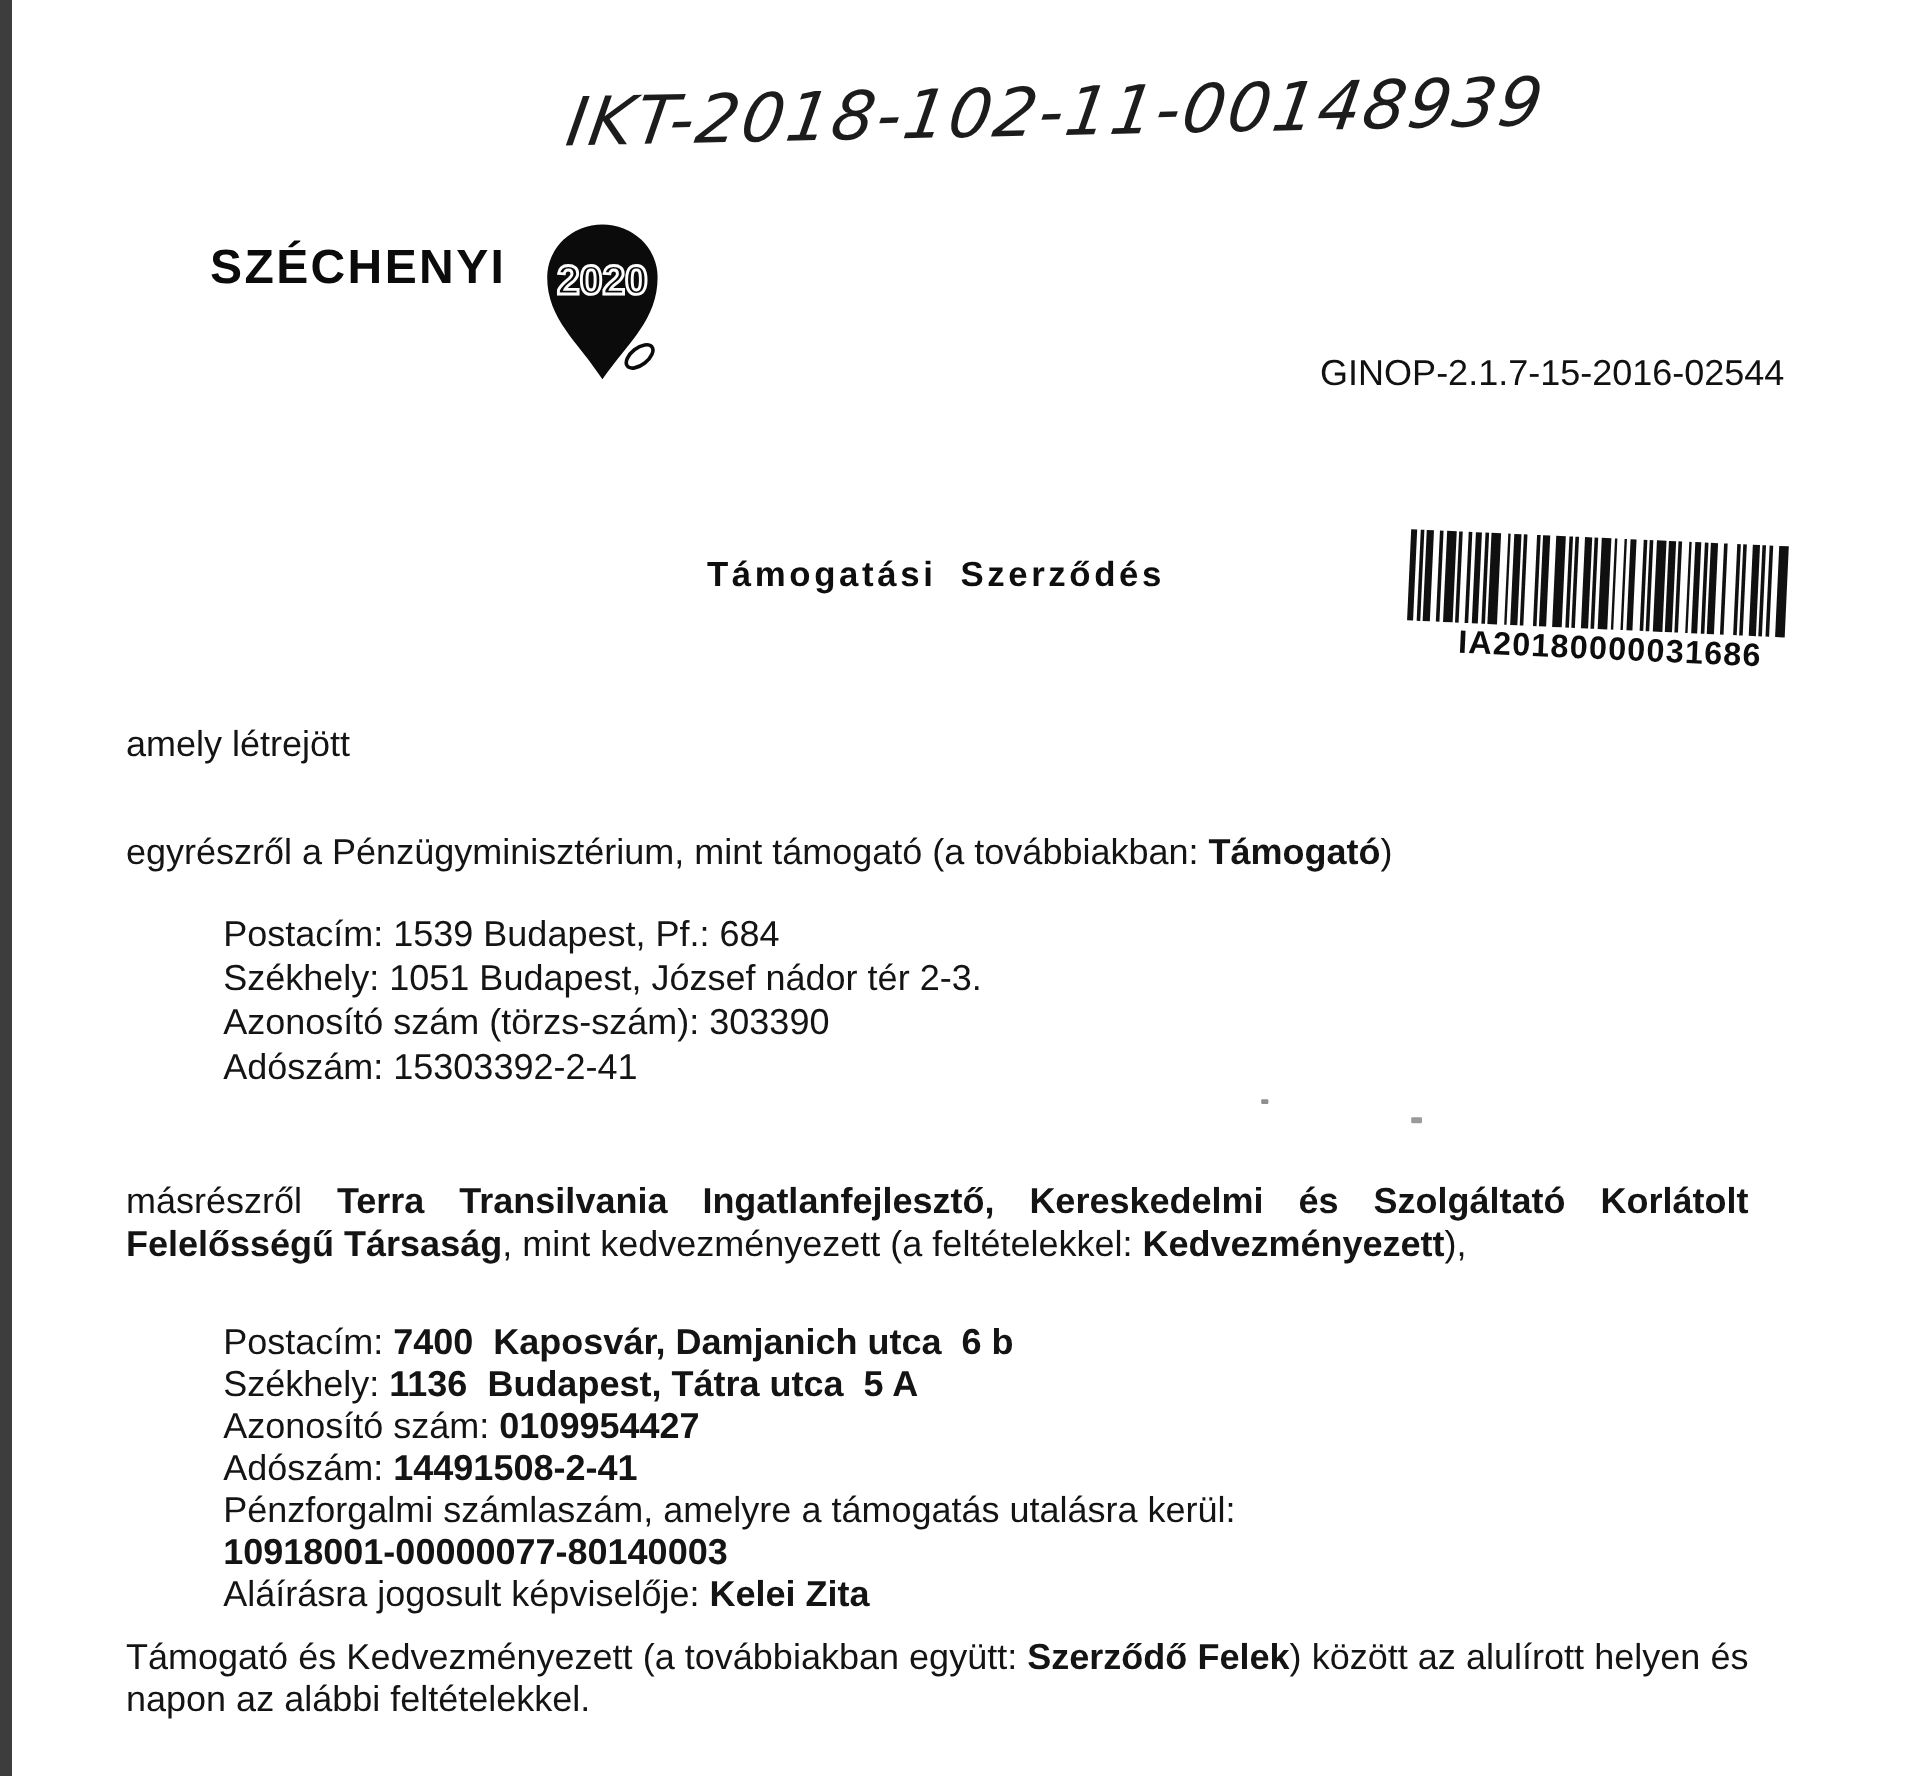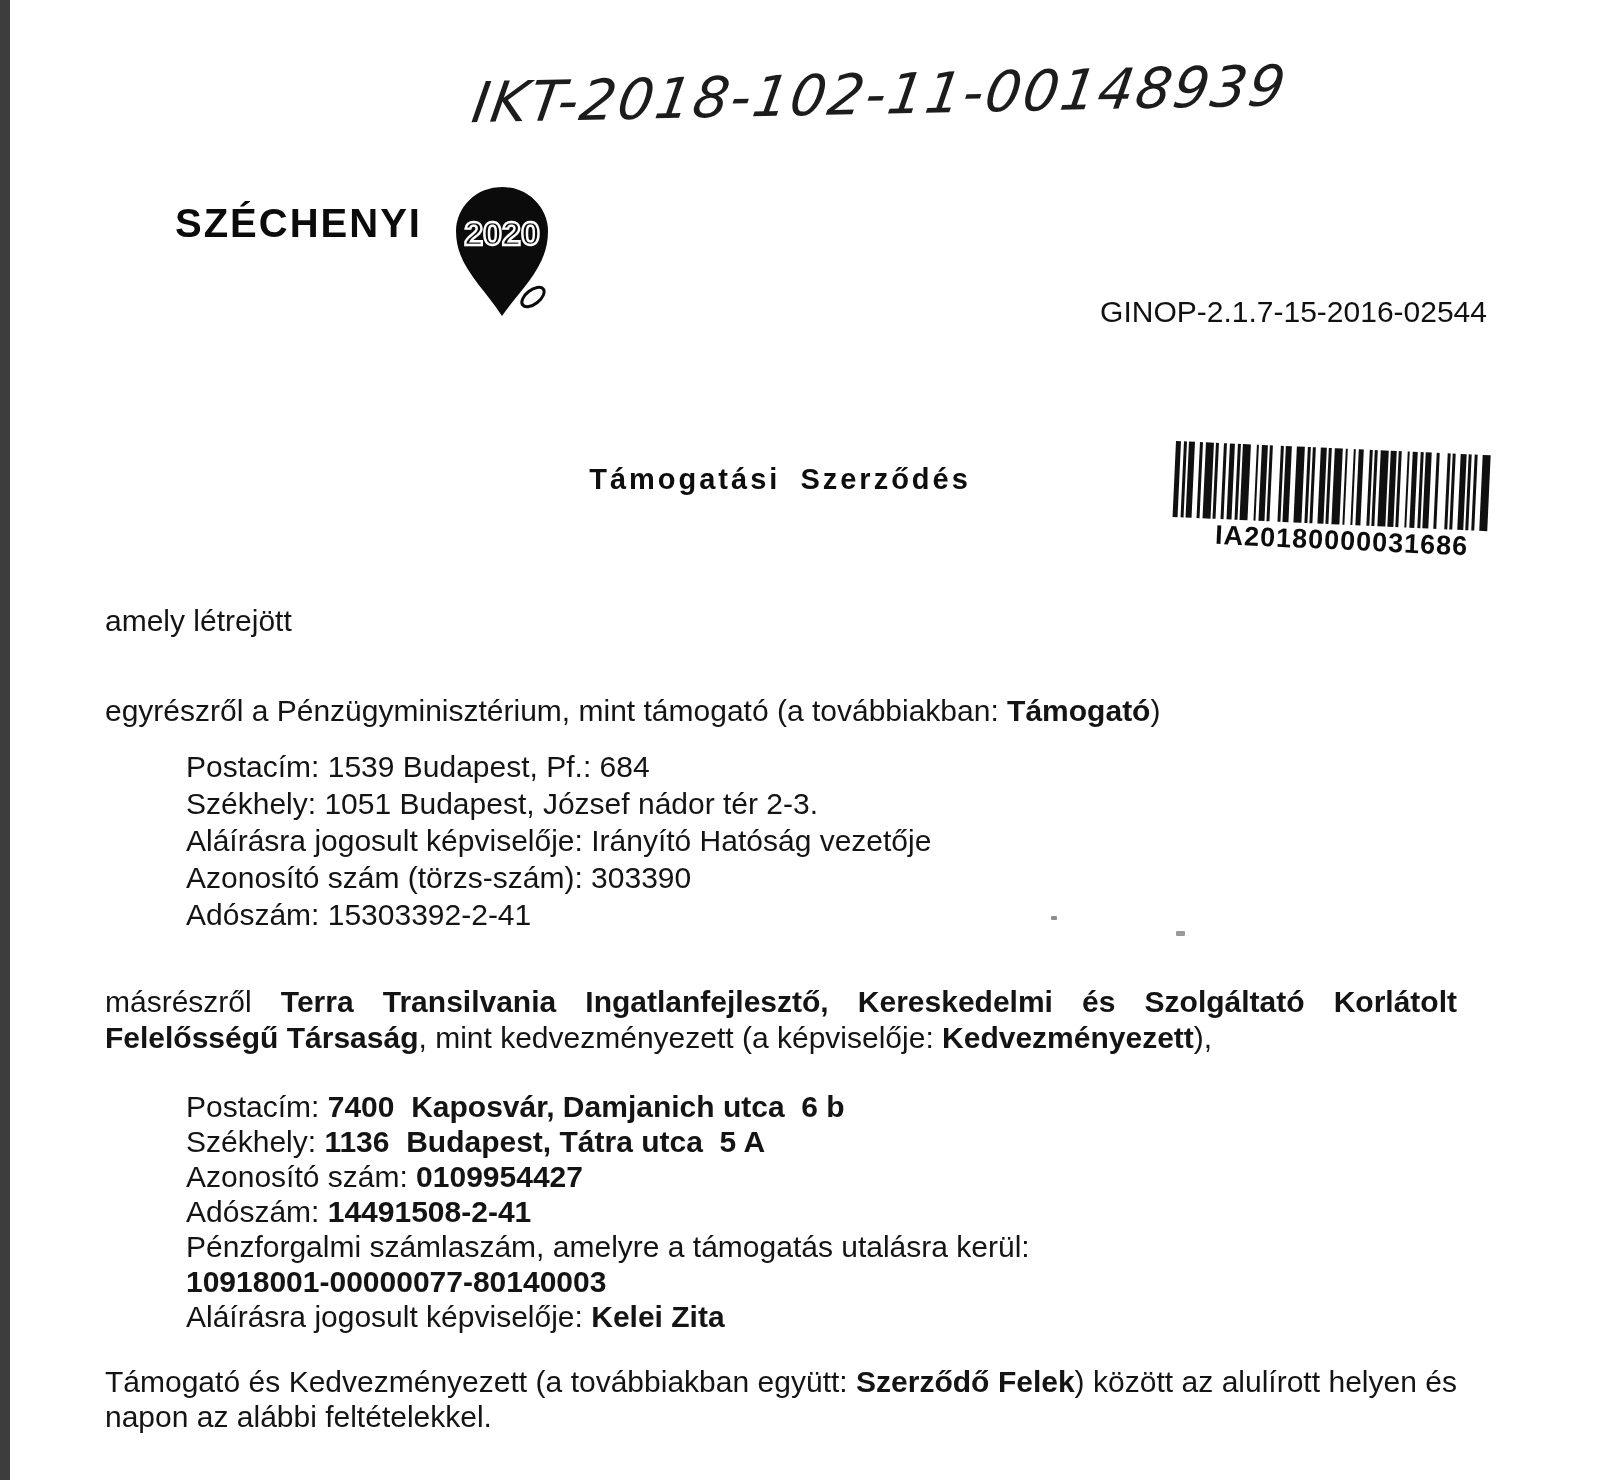--- a/index.html
+++ b/index.html
@@ -39,21 +39,21 @@
   }
   .barcode-bars{display:flex;height:76px;align-items:stretch;}
   .bc-bar{background:#101010;flex:none;}
   .bc-gap{background:transparent;flex:none;}
   .barcode-label{
     margin-top:1px;text-align:center;font-size:27px;font-weight:bold;
     letter-spacing:1px;color:#0d0d0d;white-space:nowrap;
   }
 
   .body-line{position:absolute;left:105px;font-size:30px;color:#141414;white-space:pre;}
-  .indent-block{position:absolute;left:186px;font-size:30px;color:#141414;}
+  .indent-block{position:absolute;left:186px;font-size:30px;color:#141414;margin-top:12px;}
   .indent-block .d-line{white-space:pre;}
   .block-1{top:748px;}
   .block-1 .d-line{line-height:37px;}
   .block-2{top:1089px;}
   .block-2 .d-line{line-height:35px;}
 
   .jline{
     position:absolute;left:105px;width:1352px;
     font-size:30px;color:#141414;
     text-align:justify;text-align-last:justify;
@@ -171,31 +171,30 @@
     <div class="barcode-label">IA20180000031686</div>
   </div>
 
   <div class="body-line" style="top:604px">amely létrejött</div>
 
   <div class="body-line" style="top:694px"><span>egyrészről a Pénzügyminisztérium, mint támogató (a továbbiakban: </span><span class="b">Támogató</span><span>)</span></div>
 
   <div class="indent-block block-1">
     <div class="d-line">Postacím: 1539 Budapest, Pf.: 684</div>
     <div class="d-line">Székhely: 1051 Budapest, József nádor tér 2-3.</div>
-    <div class="d-line">Aláírásra jogosult képviselője: Irányító Hatóság vezetője</div>
     <div class="d-line">Azonosító szám (törzs-szám): 303390</div>
     <div class="d-line">Adószám: 15303392-2-41</div>
   </div>
 
   <div class="speck speck-1"></div>
   <div class="speck speck-2"></div>
 
   <div class="jline" style="top:985px"><span>másrészről </span><span class="b">Terra Transilvania Ingatlanfejlesztő, Kereskedelmi és Szolgáltató Korlátolt</span></div>
 
-  <div class="body-line" style="top:1021px"><span class="b">Felelősségű Társaság</span><span>, mint kedvezményezett (a képviselője: </span><span class="b">Kedvezményezett</span><span>),</span></div>
+  <div class="body-line" style="top:1021px"><span class="b">Felelősségű Társaság</span><span>, mint kedvezményezett (a feltételekkel: </span><span class="b">Kedvezményezett</span><span>),</span></div>
 
   <div class="indent-block block-2">
     <div class="d-line"><span>Postacím: </span><span class="b">7400  Kaposvár, Damjanich utca  6 b</span></div>
     <div class="d-line"><span>Székhely: </span><span class="b">1136  Budapest, Tátra utca  5 A</span></div>
     <div class="d-line"><span>Azonosító szám: </span><span class="b">0109954427</span></div>
     <div class="d-line"><span>Adószám: </span><span class="b">14491508-2-41</span></div>
     <div class="d-line"><span>Pénzforgalmi számlaszám, amelyre a támogatás utalásra kerül:</span><span class="b"></span></div>
     <div class="d-line"><span></span><span class="b">10918001-00000077-80140003</span></div>
     <div class="d-line"><span>Aláírásra jogosult képviselője: </span><span class="b">Kelei Zita</span></div>
   </div>

